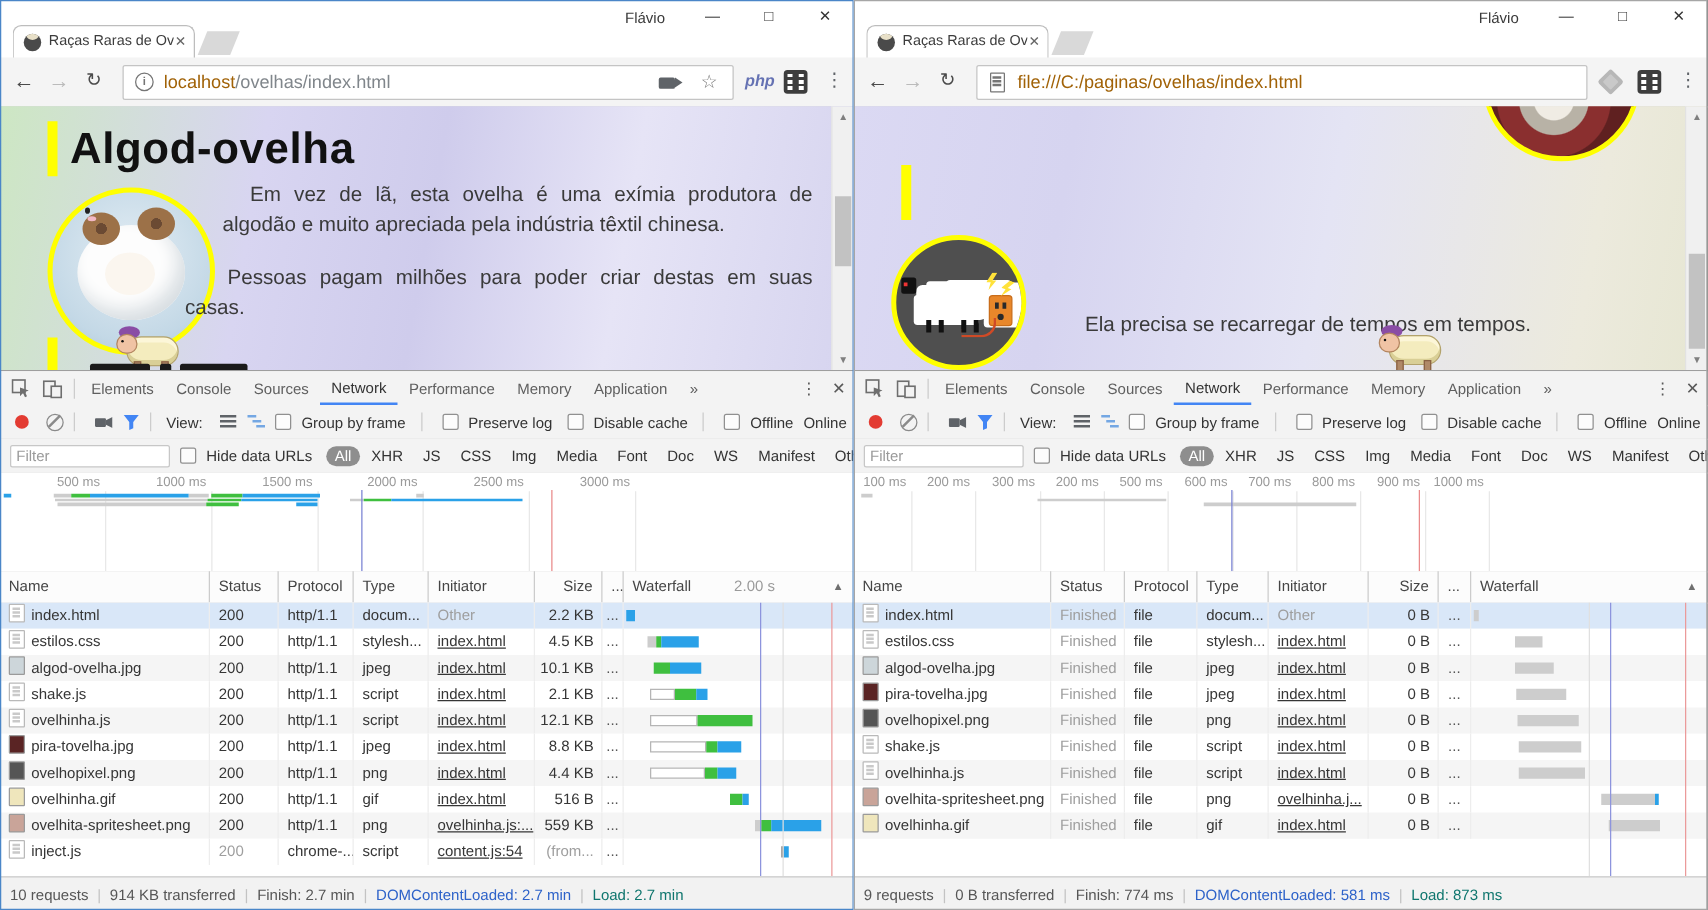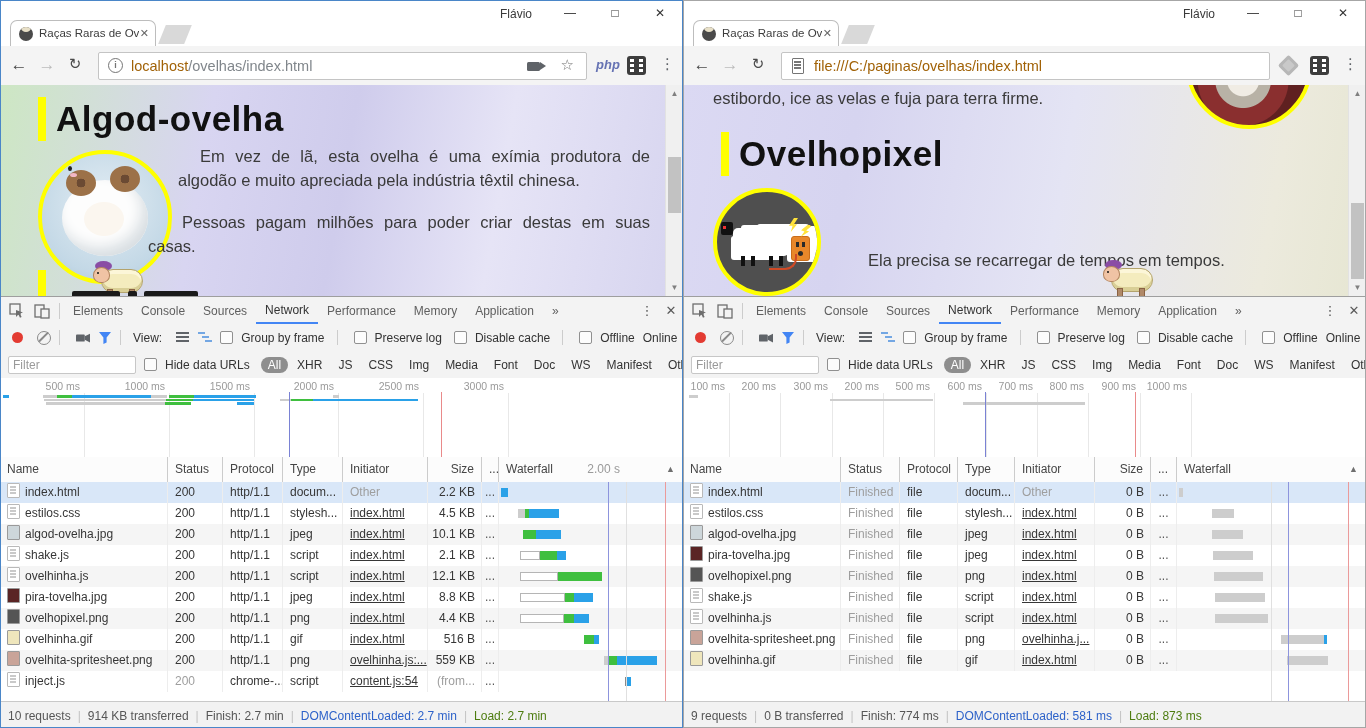--- a/index.html
+++ b/index.html
@@ -170,21 +170,21 @@
   .wf-s{background:#cdcdcd;}
   .wf-w{background:#3fbf3f;}
   .wf-r{background:#2aa1e8;}
   .wf-d{background:#8a8a8a;}
   .tline{position:absolute;top:0;bottom:0;width:1px;pointer-events:none;}
   .tl-grid{background:#e0e0e0;} .tl-blue{background:#8d94dd;} .tl-red{background:#eb9a9a;}
 
   .dt-summary{position:absolute;left:0;top:404px;width:683px;height:28px;background:#f2f2f2;border-top:1px solid #c9c9c9;
               display:flex;align-items:center;font-size:12px;color:#565656;white-space:nowrap;overflow:hidden;padding-left:8px;box-sizing:border-box;}
   .sumsep{color:#c3c3c3;margin:0 7px;}
-  .sum-dcl{color:#2d62c9;} .sum-load{color:#4d7c0f;}
+  .sum-dcl{color:#2d62c9;} .sum-load{color:#0f766e;}
 </style>
 </head>
 <body>
 
 <div class="win" id="win0">
   <div class="titlebar">
     <div class="tab">
       <span class="favicon"></span>
       <span class="tabtitle">Raças Raras de Ovelhas</span>
       <span class="tabclose">✕</span>
@@ -535,24 +535,22 @@
     <div class="omnibox">
       <span class="doc-i"></span>
       <span class="url"><span class="host">file:///C:/paginas/ovelhas/index.html</span><span class="path"></span></span>
     </div>
     <span class="ext-diamond"></span>
     <span class="ext-film"></span>
     <span class="menu-dots">⋮</span>
   </div>
 
   <div class="page">
-    <div class="ptext" style="left:30px;top:2px;width:500px;text-align:left;">estibordo, ice as velas e fuja para terra firme.</div>
     <div class="circle-photo photo-pirate" style="left:503px;top:-82px;width:118px;height:118px;"></div>
     <div class="hbar" style="left:38px;top:47px;height:44px;"></div>
-    <div class="pheading" style="left:56px;top:49px;">Ovelhopixel</div>
     <div class="circle-photo photo-pixel" style="left:30px;top:103px;width:100px;height:100px;">
       <div class="px-body"></div>
       <div class="px-head">
           <span class="px-eye"></span>
         </div>
       <span class="px-leg" style="left:24px;"></span>
         <span class="px-leg" style="left:34px;"></span>
       <span class="px-leg" style="left:52px;"></span>
         <span class="px-leg" style="left:62px;"></span>
       <div class="px-outlet">

